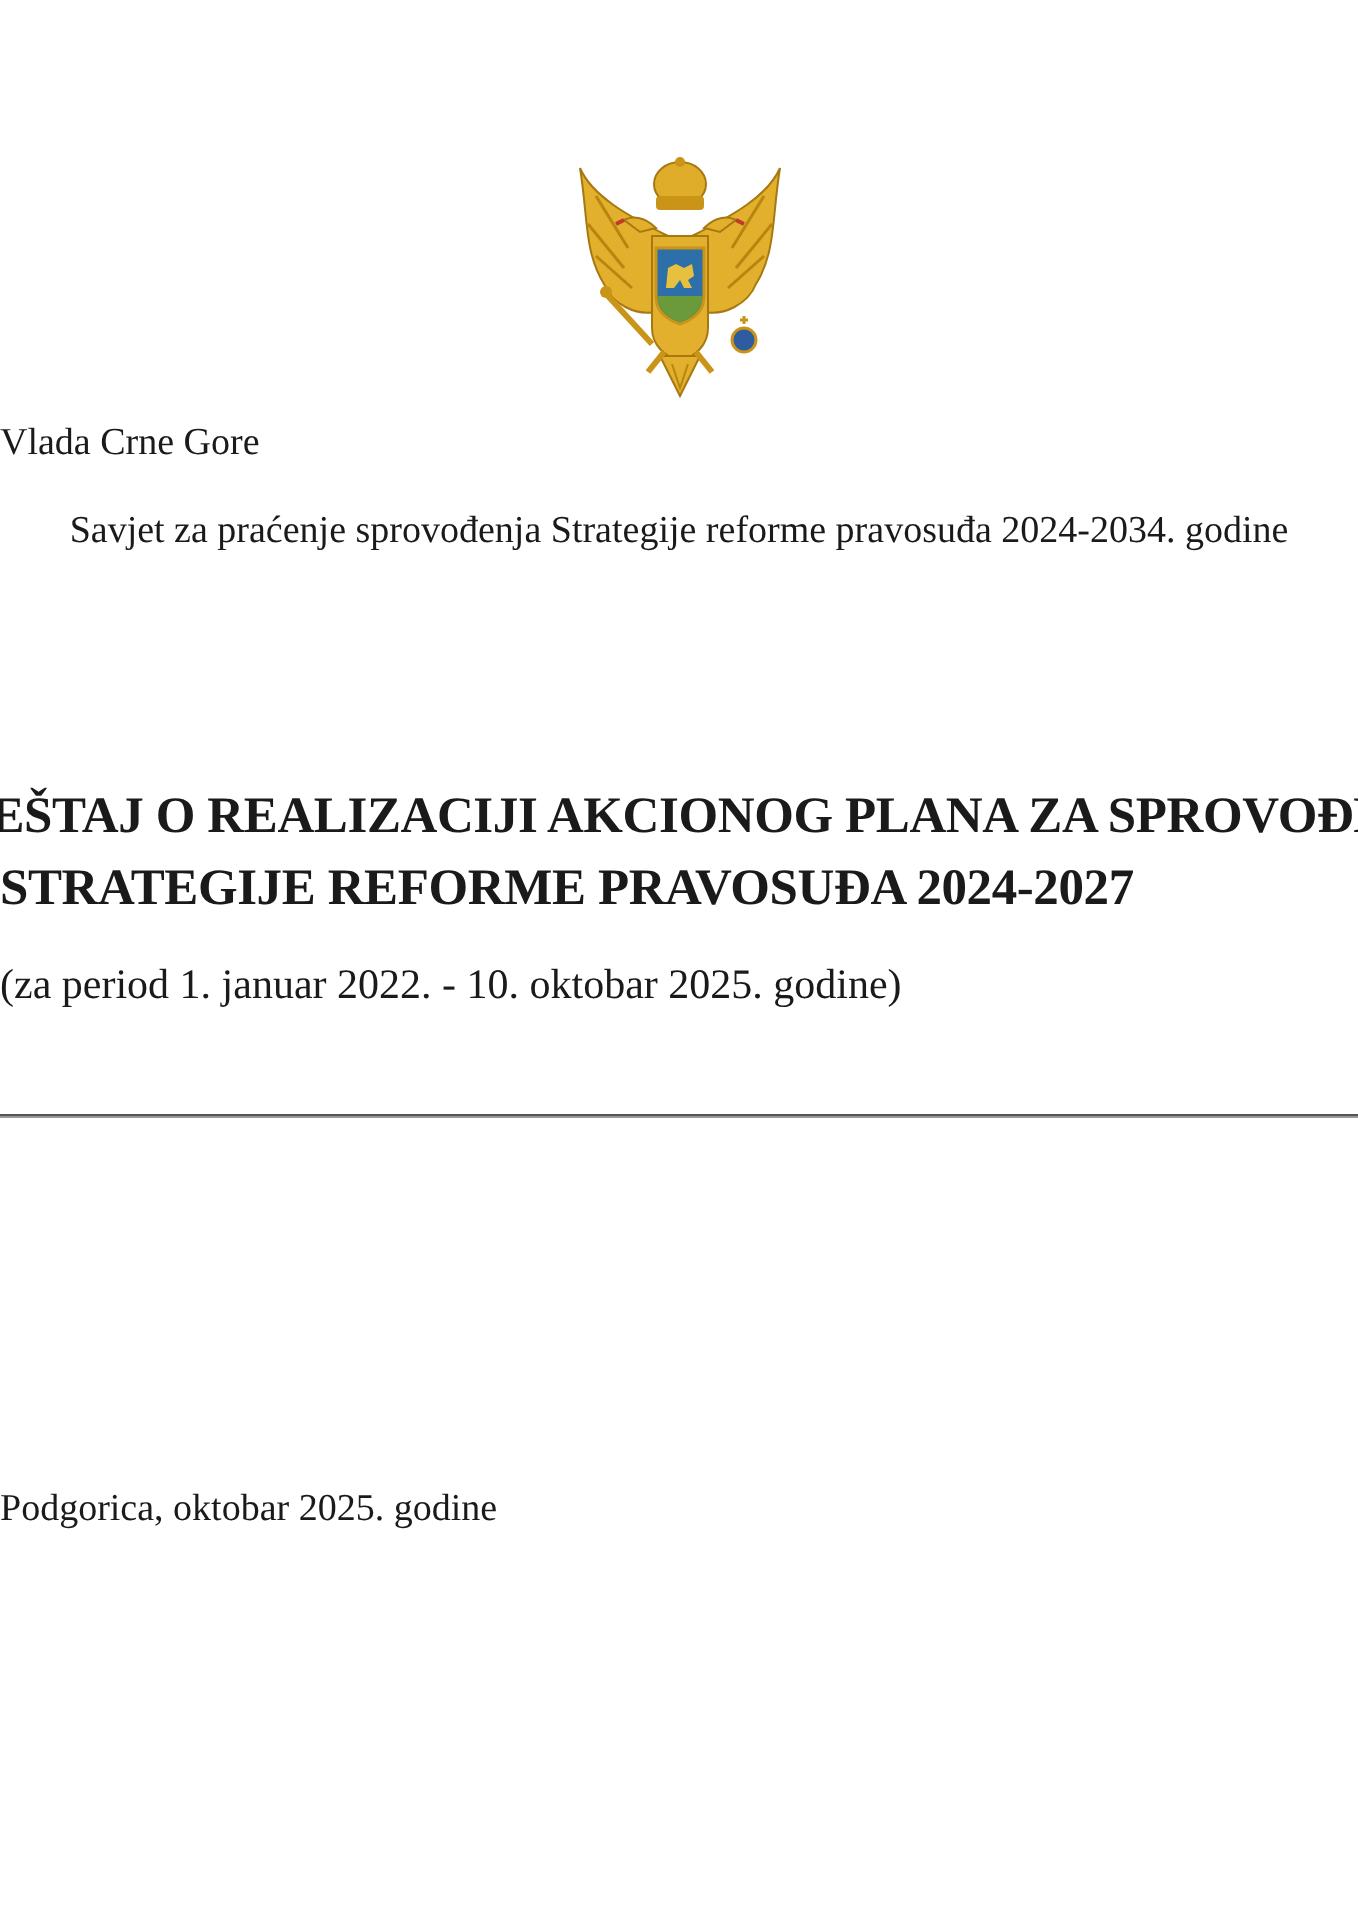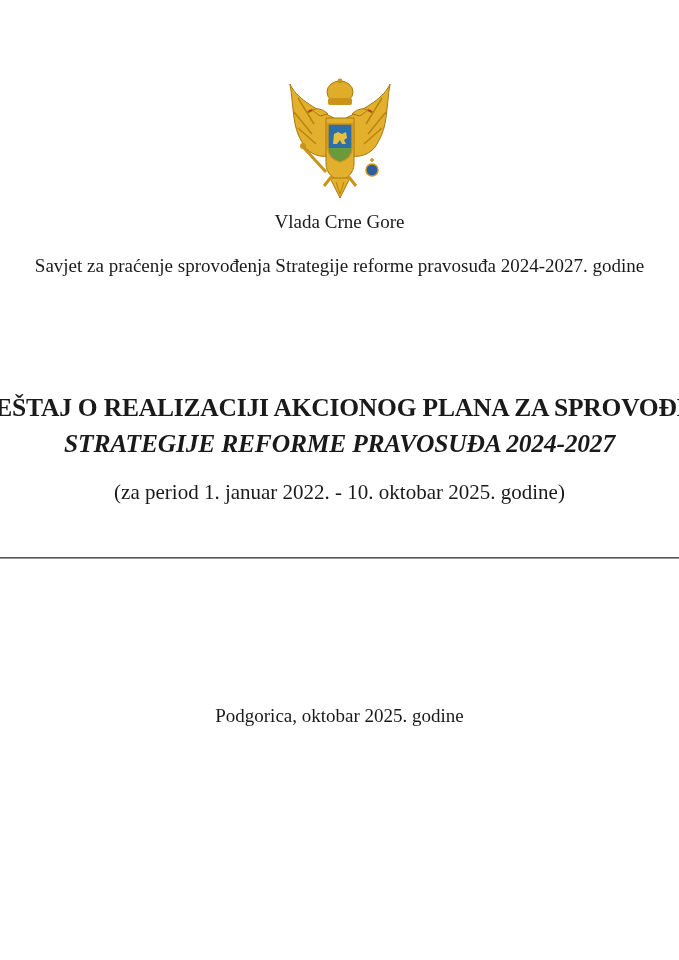--- a/index.html
+++ b/index.html
@@ -10,53 +10,52 @@
     body {
       width: 679px;
       height: 960px;
       overflow: hidden;
       position: relative;
       font-family: "Liberation Serif", "DejaVu Serif", serif;
       color: #1a1a1a;
     }
     .abs { position: absolute; white-space: nowrap; }
     .center-line {
-      left: 0; width: 679px; text-align: center;
+      left: 0; width: 679px; text-align: left;
     }
     #emblem {
       left: 284px; top: 78px; width: 112px; height: 122px;
     }
     #gov-name {
       top: 210px; font-size: 19px; line-height: 24px;
     }
     #council-line {
       top: 254px; font-size: 19px; line-height: 24px;
       left: 50%; transform: translateX(-50%);
       
     }
     #title-line-1 {
       top: 392px; font-size: 25.5px; font-weight: bold; line-height: 32px;
       left: 50%; transform: translateX(-50%);
       letter-spacing: -0.2px;
     }
     #title-line-2 {
       top: 428px; font-size: 25.5px; font-weight: bold; line-height: 32px;
       letter-spacing: -0.2px;
-      font-style: italic;
     }
     #period-line {
       top: 479px; font-size: 21px; line-height: 26px;
     }
     #divider {
       left: 0; top: 557px; width: 679px; height: 0;
       border-top: 1px solid #555;
       border-bottom: 1px solid #999;
     }
     #place-date {
-      top: 704px; font-size: 19px; line-height: 24px;
+      top: 743px; font-size: 19px; line-height: 24px;
     }
   </style>
 </head>
 <body>
 
 <div id="page">
 
   <div id="emblem" class="abs">
     <svg width="112" height="122" viewBox="0 0 112 122" xmlns="http://www.w3.org/2000/svg">
 
@@ -91,21 +90,21 @@
 
       <circle cx="88" cy="92" r="6" fill="#2d5da0" stroke="#c99418" stroke-width="1.5"></circle>
       <path d="M88 84 L88 80 M86 82 L90 82" stroke="#c99418" stroke-width="1.5"></path>
 
       <path d="M48 98 L40 108 M64 98 L72 108" stroke="#c99418" stroke-width="3"></path>
     </svg>
   </div>
 
   <div id="gov-name" class="abs center-line">Vlada Crne Gore</div>
 
-  <div id="council-line" class="abs">Savjet za praćenje sprovođenja Strategije reforme pravosuđa 2024-2027. godine</div>
+  <div id="council-line" class="abs">Savjet za praćenje sprovođenja Strategije reforme pravosuđa 2024-2034. godine</div>
 
   <div id="title-line-1" class="abs">IZVJEŠTAJ O REALIZACIJI AKCIONOG PLANA ZA SPROVOĐENJE</div>
 
   <div id="title-line-2" class="abs center-line">STRATEGIJE REFORME PRAVOSUĐA 2024-2027</div>
 
   <div id="period-line" class="abs center-line">(za period 1. januar 2022. - 10. oktobar 2025. godine)</div>
 
   <div id="divider" class="abs"></div>
 
   <div id="place-date" class="abs center-line">Podgorica, oktobar 2025. godine</div>

